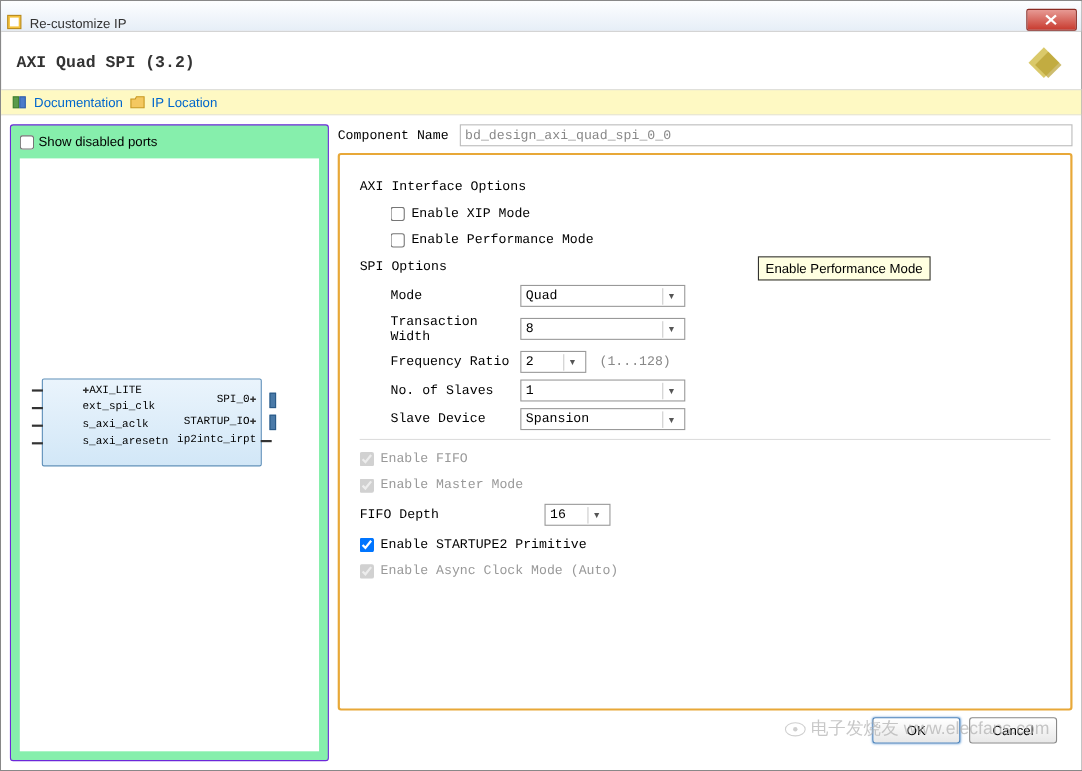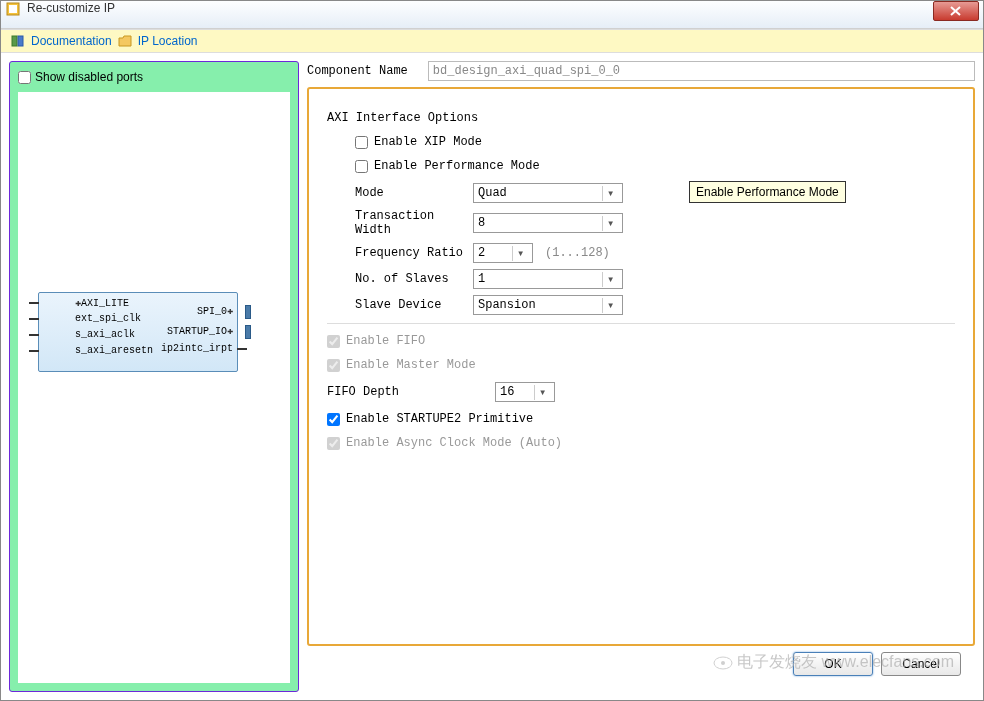--- a/index.html
+++ b/index.html
@@ -1,20 +1,20 @@
 <!DOCTYPE html>
 <html><head>
   <meta charset="utf-8">
   <style>
     * { box-sizing: border-box; margin: 0; padding: 0; }
     body { font-family: "SimSun", "Microsoft YaHei", Arial, sans-serif; font-size: 12px; background: #f0f0f0; width: 984px; height: 701px; overflow: hidden; position: relative; }
     
     .window { width: 984px; height: 701px; background: #fff; border: 1px solid #888; display: flex; flex-direction: column; }
     
-    .titlebar { height: 28px; background: linear-gradient(#fdfeff, #e6eef7); display: flex; align-items: flex-start; padding: 0 4px; border-bottom: 1px solid #d0d0d0; }
+    .titlebar { height: 28px; background: linear-gradient(#fdfeff, #e6eef7); display: flex; align-items: flex-end; padding: 0 4px; border-bottom: 1px solid #d0d0d0; }
     .titlebar-icon { width: 16px; height: 16px; margin-right: 6px; }
     .titlebar-text { flex: 1; font-size: 12px; color: #333; }
     .close-btn { width: 46px; height: 20px; background: linear-gradient(#e79a94, #c83b2f); border: 1px solid #8a2a22; border-radius: 2px; display:flex; align-items:center; justify-content:center; color:#fff; font-weight:bold; cursor:pointer; }
     
     .subtitle-area { padding: 10px 14px 6px; display:flex; align-items:center; }
     .subtitle { font-family: "Courier New", monospace; font-size: 15px; font-weight: bold; color: #333; flex:1; }
     .logo { width: 40px; height: 36px; }
     
     .toolbar { height: 24px; background: #fef9c3; border-top: 1px solid #ddd; border-bottom: 1px solid #ddd; display: flex; align-items: center; padding: 0 10px; gap: 6px; }
     .toolbar-link { color: #0066cc; font-size: 12px; cursor: pointer; }
@@ -29,21 +29,21 @@
     .ip-block { position:absolute; top: 200px; left: 20px; width: 200px; height: 80px; background: linear-gradient(#eaf4fc, #d2e7f7); border: 1px solid #5a8db8; border-radius: 2px; font-family: "Courier New", monospace; font-size: 10px; }
     .ip-port-left { position:absolute; left: 4px; font-size:10px;margin-left:32px; }
     .ip-port-right { position:absolute; right: 4px; text-align:right; font-size:10px; }
     .port-pin { position:absolute; width:10px; height:2px; background:#333; }
     .port-pin.left { left:-10px; }
     .port-pin.right { right:-10px; }
     .bus-pin { position:absolute; right:-14px; width:6px; height:14px; background:#4a7aa8; border:1px solid #2a5a88; }
     .plus-icon { font-size:10px; font-weight:bold; color:#333; }
     
     .right-panel { flex: 1; display: flex; flex-direction: column; gap: 6px; }
-    .comp-name-row { display:flex; align-items:center; gap: 20px; font-family:"Courier New",monospace; font-size:12px; }
+    .comp-name-row { display:flex; align-items:center; gap: 10px; font-family:"Courier New",monospace; font-size:12px; }
     .comp-name-input { flex:1; border:1px solid #bbb; padding: 2px 4px; font-family:"Courier New",monospace; font-size:12px; color:#888; background:#fff; }
     
     .options-box { flex:1; border: 2px solid #e8a838; border-radius: 3px; padding: 14px 18px; overflow-y:auto; font-family:"Courier New",monospace; position:relative; }
     
     .section-title { font-size:12px; margin: 8px 0 10px 0; }
     .section-body { margin-left: 28px; }
     .check-row { display:flex; align-items:center; gap:6px; margin: 10px 0; }
     .check-row.disabled { color:#999; }
     input[type=checkbox] { width:13px; height:13px; }
     
@@ -80,20 +80,29 @@
     </span>
     <span class="titlebar-text">Re-customize IP</span>
     <div class="close-btn">
       <svg width="12" height="10">
           <line x1="1" y1="1" x2="10" y2="9" stroke="#fff" stroke-width="2"></line>
           <line x1="10" y1="1" x2="1" y2="9" stroke="#fff" stroke-width="2"></line>
         </svg>
     </div>
   </div>
 
+  <div class="subtitle-area">
+    <div class="subtitle">AXI Quad SPI (3.2)</div>
+    <span class="logo">
+      <svg width="40" height="36">
+          <polygon points="20,4 34,18 20,32 6,18" fill="#d6c35a" opacity="0.9"></polygon>
+          <polygon points="24,8 36,20 24,32 12,20" fill="#b8a030" opacity="0.7"></polygon>
+        </svg>
+    </span>
+  </div>
 
   <div class="toolbar">
     <span class="toolbar-icon">
       <svg width="14" height="12">
           <rect x="1" y="1" width="5" height="10" fill="#5a9a4a" stroke="#3a7a2a"></rect>
           <rect x="7" y="1" width="5" height="10" fill="#4a7aca" stroke="#2a5aaa"></rect>
         </svg>
     </span>
     <span class="toolbar-link">Documentation</span>
     <span class="toolbar-icon">
@@ -147,20 +156,21 @@
             <span>Enable XIP Mode</span>
           </div>
           <div class="check-row">
             <input type="checkbox" style="">
             <span>Enable Performance Mode</span>
           </div>
         </div>
 
         <div class="tooltip-box">Enable Performance Mode</div>
 
+        <div class="section-title">SPI Options</div>
         <div class="section-body">
           <div class="field-row">
             <span class="field-label">Mode</span>
             <div class="combo w150">
                 <span class="combo-text">Quad</span>
                 <span class="arrow">▾</span>
               </div>
           </div>
           <div class="field-row">
             <span class="field-label">Transaction Width</span>

